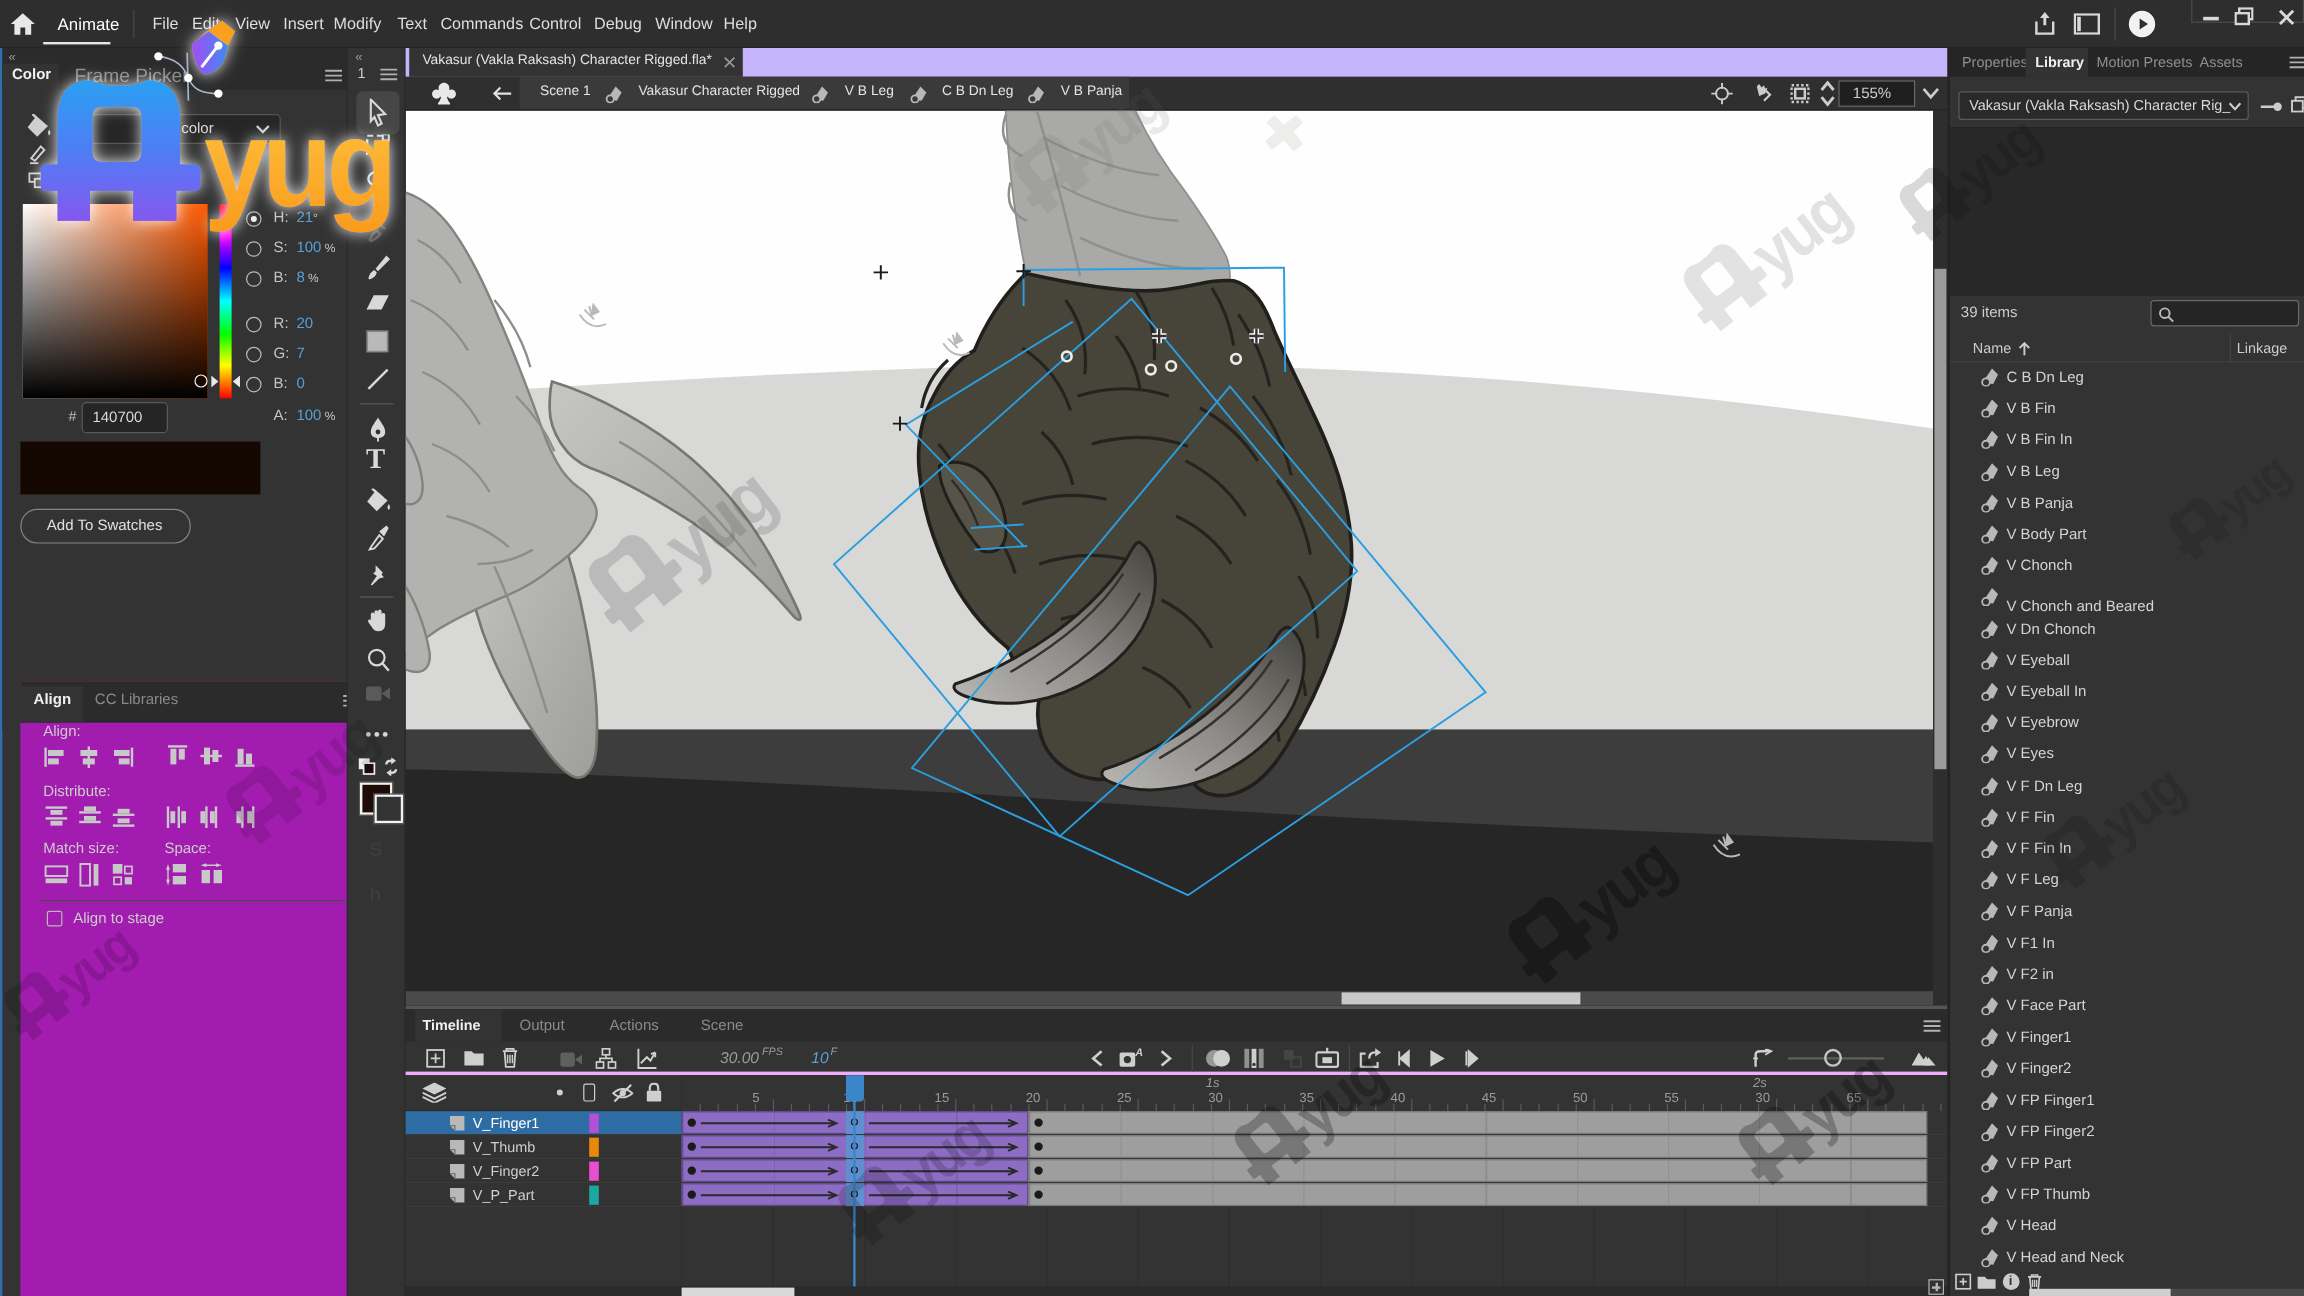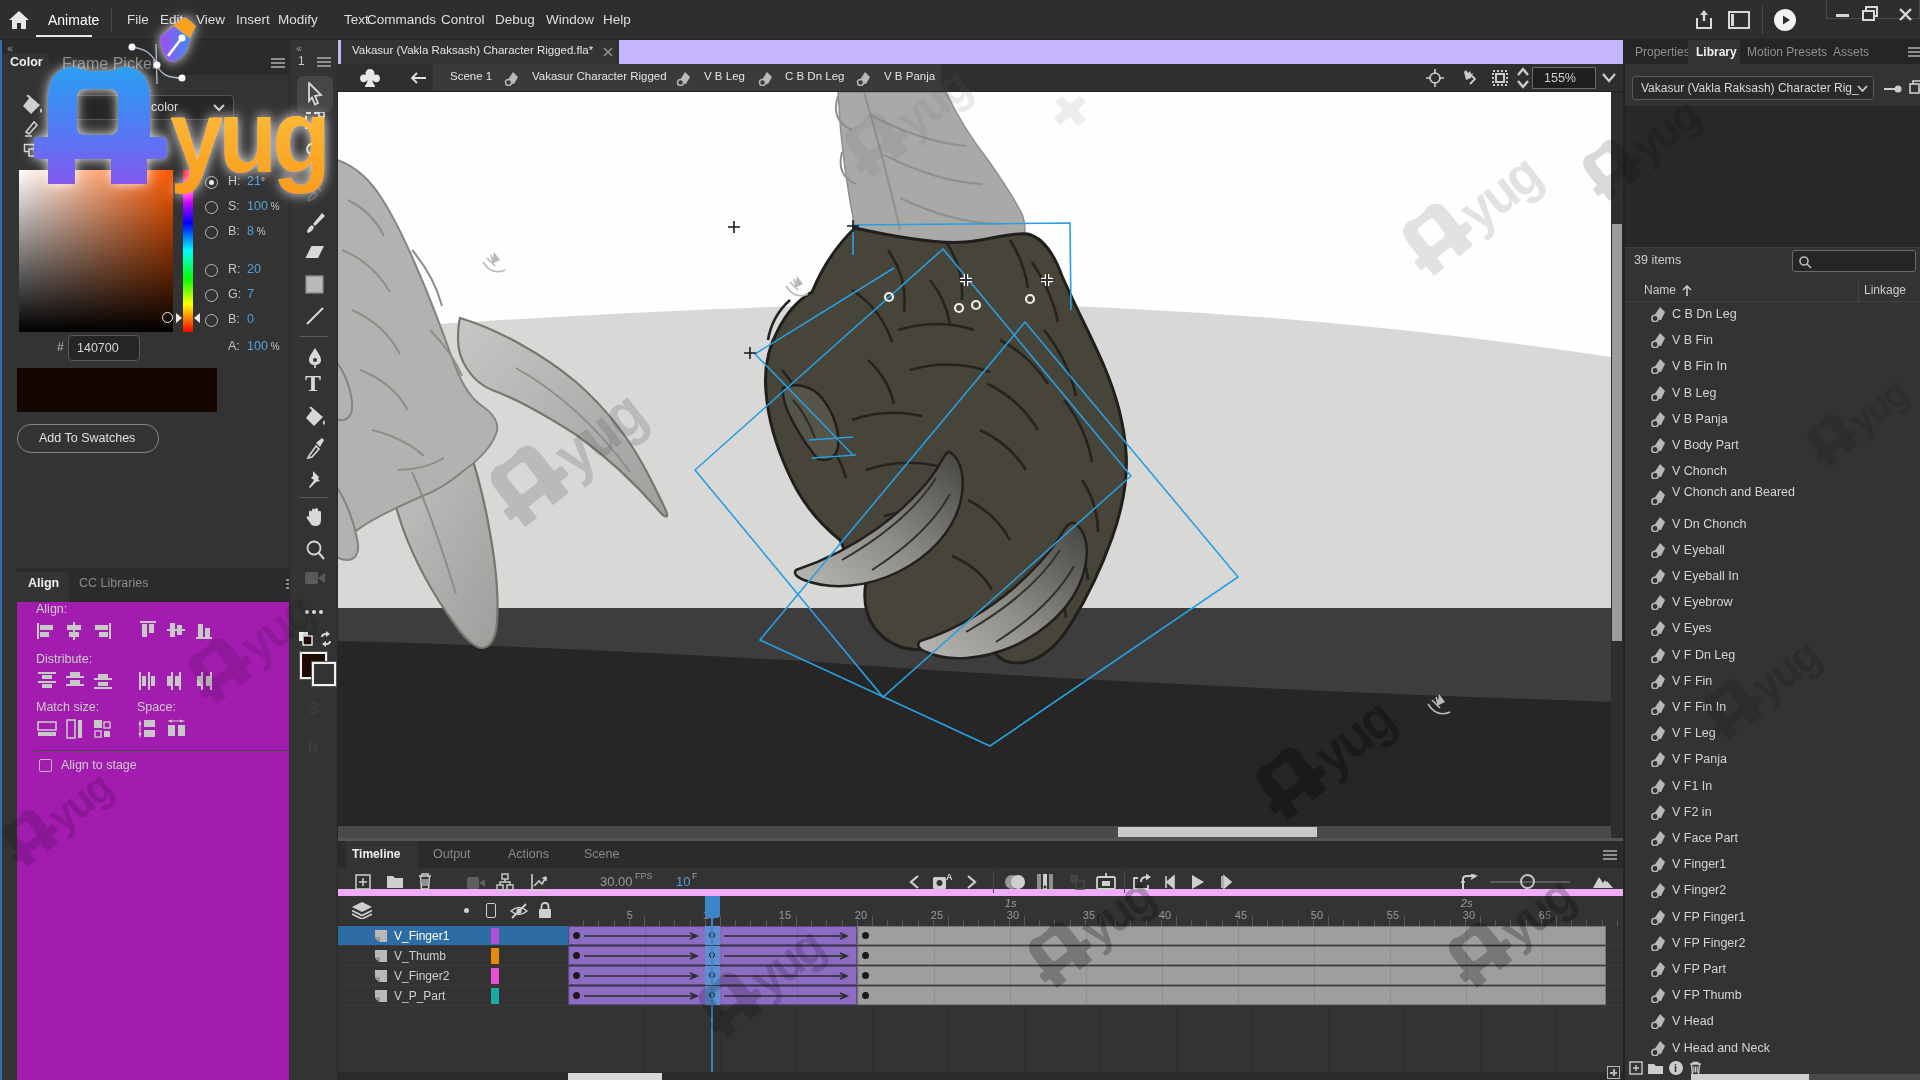--- a/index.html
+++ b/index.html
@@ -17,21 +17,21 @@
         <path d="M11 2 L21 11 H18 V20 H13 V14 H9 V20 H4 V11 H1 Z" fill="#e8e8e8"></path>
       </svg>
     <span class="txt" style="left:48px;top:12px;font-size:14px;color:#fff;">Animate</span>
     <div class="abs" style="left:36px;top:35px;width:56px;height:2px;background:#e8e8e8;"></div>
     <div class="abs" style="left:111px;top:8px;width:1px;height:24px;background:#4a4a4a;"></div>
     <span class="txt" style="left:127px;top:12px;font-size:13.5px;color:#dedede;">File</span>
     <span class="txt" style="left:160px;top:12px;font-size:13.5px;color:#dedede;">Edit</span>
     <span class="txt" style="left:196px;top:12px;font-size:13.5px;color:#dedede;">View</span>
     <span class="txt" style="left:236px;top:12px;font-size:13.5px;color:#dedede;">Insert</span>
     <span class="txt" style="left:278px;top:12px;font-size:13.5px;color:#dedede;">Modify</span>
-    <span class="txt" style="left:344px;top:12px;font-size:13.5px;color:#dedede;">Text</span>
+    <span class="txt" style="left:331px;top:12px;font-size:13.5px;color:#dedede;">Text</span>
     <span class="txt" style="left:367px;top:12px;font-size:13.5px;color:#dedede;">Commands</span>
     <span class="txt" style="left:441px;top:12px;font-size:13.5px;color:#dedede;">Control</span>
     <span class="txt" style="left:495px;top:12px;font-size:13.5px;color:#dedede;">Debug</span>
     <span class="txt" style="left:546px;top:12px;font-size:13.5px;color:#dedede;">Window</span>
     <span class="txt" style="left:603px;top:12px;font-size:13.5px;color:#dedede;">Help</span>
 
     <svg class="abs" style="left:1694px;top:9px" width="20" height="22" viewBox="0 0 20 22">
         <path d="M10 1 L14 6 H11.2 V12 H8.8 V6 H6 Z" fill="#d8d8d8"></path>
         <path d="M3 9 V19 H17 V9" fill="none" stroke="#d8d8d8" stroke-width="2"></path>
       </svg>
@@ -556,21 +556,21 @@
     <div class="abs" style="left:0;top:3px;width:1285px;height:27px;background:#2b2b2b;">
       <div class="abs" style="left:8px;top:0;width:72px;height:27px;background:#333;"></div>
       <span class="txt" style="left:14px;top:6px;font-size:12px;font-weight:bold;color:#f0f0f0;">Timeline</span>
       <span class="txt" style="left:95px;top:6px;font-size:12.5px;color:#8a8a8a;">Output</span>
       <span class="txt" style="left:170px;top:6px;font-size:12.5px;color:#8a8a8a;">Actions</span>
       <span class="txt" style="left:246px;top:6px;font-size:12.5px;color:#8a8a8a;">Scene</span>
       <svg class="abs" style="left:1264px;top:8px" width="16" height="12" viewBox="0 0 16 12">
           <path d="M1 2 H15 M1 6 H15 M1 10 H15" stroke="#b0b0b0" stroke-width="1.6"></path>
         </svg>
     </div>
-    <div id="tl-controls" class="abs" style="left:0;top:30px;width:1285px;height:28px;background:#333;border-bottom:7px solid #f0abfc;">
+    <div id="tl-controls" class="abs" style="left:0;top:30px;width:1285px;height:28px;background:#333;border-bottom:3px solid #f0abfc;font-style:italic;">
         <svg class="abs" style="left:17px;top:6px" width="16" height="16" viewBox="0 0 16 16">
           <rect x="1" y="1" width="14" height="14" fill="none" stroke="#cfcfcf" stroke-width="1.5"></rect>
           <path d="M8 4 V12 M4 8 H12" stroke="#cfcfcf" stroke-width="1.5"></path>
         </svg>
         <svg class="abs" style="left:48px;top:7px" width="18" height="14" viewBox="0 0 18 14">
           <path d="M1 13 V1 H7 L9 3 H17 V13 Z" fill="#cfcfcf"></path>
         </svg>
         <svg class="abs" style="left:80px;top:5px" width="14" height="17" viewBox="0 0 14 17">
           <path d="M1 3 H13 M4 3 V1 H10 V3 M2.5 3 L3.5 16 H10.5 L11.5 3" stroke="#cfcfcf" stroke-width="1.5" fill="none"></path>
           <path d="M5 6 V13 M7 6 V13 M9 6 V13" stroke="#cfcfcf" stroke-width="1.2"></path>
@@ -948,21 +948,21 @@
         <span class="txt" style="left:47px;top:136.0px;font-size:12.5px;color:#d4d4d4;">V Body Part</span>
         <svg class="abs" style="left:25px;top:161.2px" width="17" height="16" viewBox="0 0 17 16">
           <path d="M2 13 L10 1 L15 6 L11 14 Z" fill="#b8b8b8"></path>
           <circle cx="5" cy="12.5" r="3.2" fill="#333" stroke="#b8b8b8" stroke-width="1.5"></circle>
         </svg>
         <span class="txt" style="left:47px;top:162.2px;font-size:12.5px;color:#d4d4d4;">V Chonch</span>
         <svg class="abs" style="left:25px;top:187.4px" width="17" height="16" viewBox="0 0 17 16">
           <path d="M2 13 L10 1 L15 6 L11 14 Z" fill="#b8b8b8"></path>
           <circle cx="5" cy="12.5" r="3.2" fill="#333" stroke="#b8b8b8" stroke-width="1.5"></circle>
         </svg>
-        <span class="txt" style="left:47px;top:183px;font-size:12.5px;color:#d4d4d4;">V Chonch and Beared</span>
+        <span class="txt" style="left:47px;top:196px;font-size:12.5px;color:#d4d4d4;">V Chonch and Beared</span>
         <svg class="abs" style="left:25px;top:213.6px" width="17" height="16" viewBox="0 0 17 16">
           <path d="M2 13 L10 1 L15 6 L11 14 Z" fill="#b8b8b8"></path>
           <circle cx="5" cy="12.5" r="3.2" fill="#333" stroke="#b8b8b8" stroke-width="1.5"></circle>
         </svg>
         <span class="txt" style="left:47px;top:214.6px;font-size:12.5px;color:#d4d4d4;">V Dn Chonch</span>
         <svg class="abs" style="left:25px;top:239.8px" width="17" height="16" viewBox="0 0 17 16">
           <path d="M2 13 L10 1 L15 6 L11 14 Z" fill="#b8b8b8"></path>
           <circle cx="5" cy="12.5" r="3.2" fill="#333" stroke="#b8b8b8" stroke-width="1.5"></circle>
         </svg>
         <span class="txt" style="left:47px;top:240.8px;font-size:12.5px;color:#d4d4d4;">V Eyeball</span>

